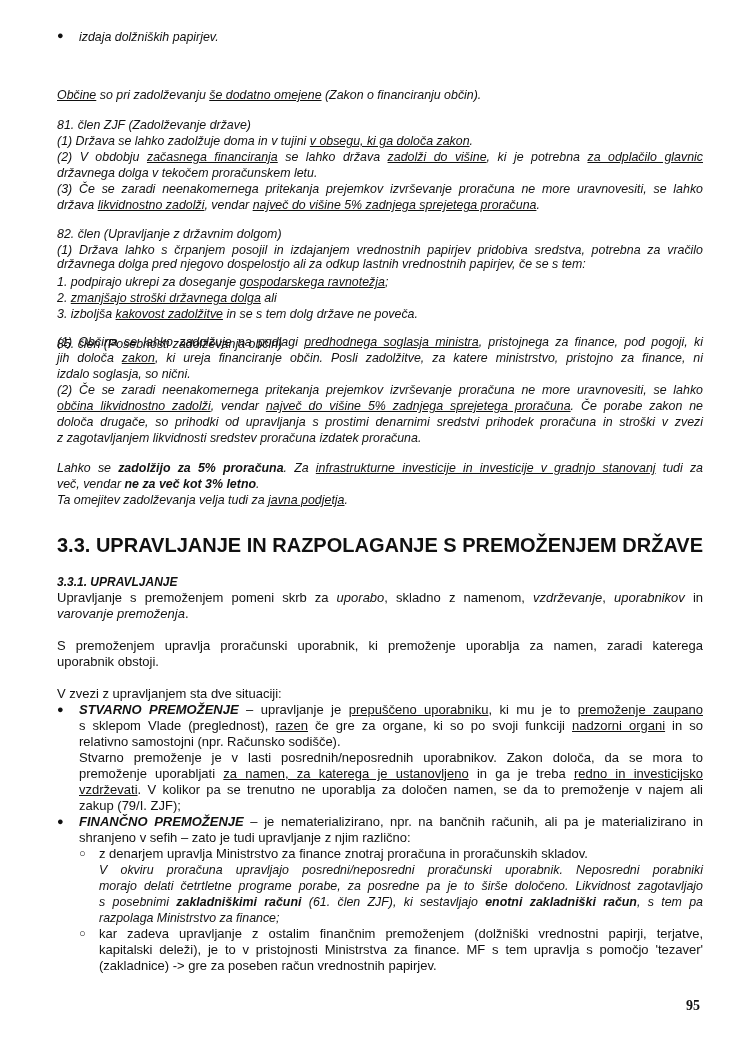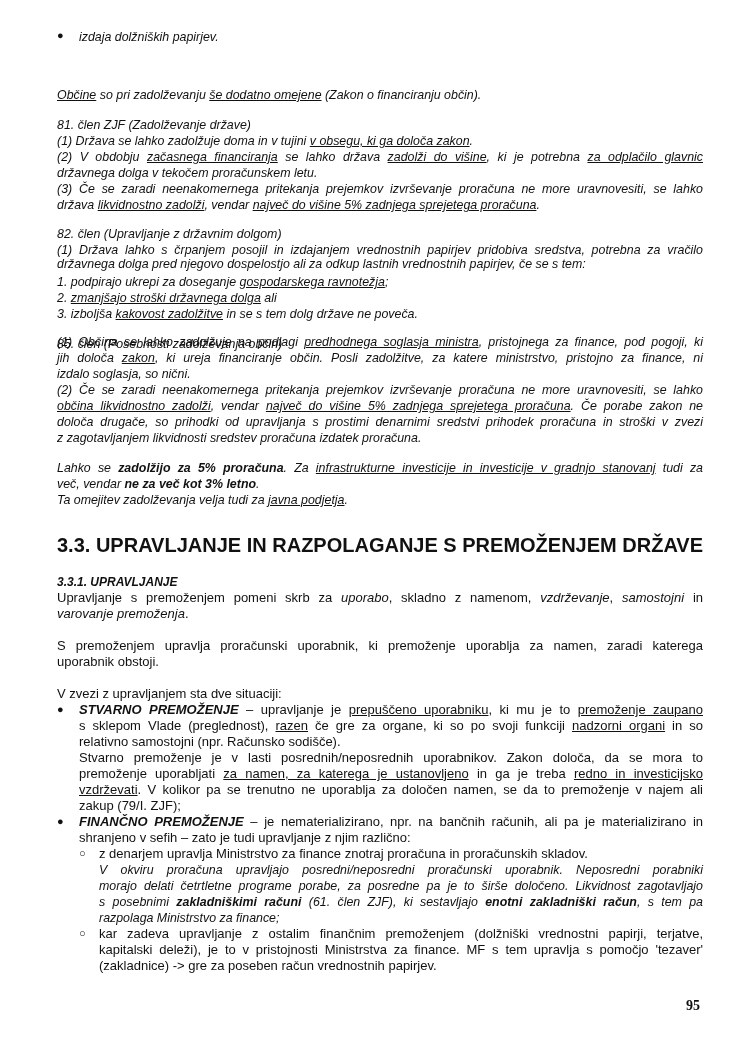--- a/index.html
+++ b/index.html
@@ -50,21 +50,21 @@
   <div class="line small it just" style="top:414px">določa drugače, so prihodki od upravljanja s prostimi denarnimi sredstvi prihodek proračuna in stroški v zvezi</div>
   <div class="line small it" style="top:430px">z zagotavljanjem likvidnosti sredstev proračuna izdatek proračuna.</div>
 
   <div class="line small it just" style="top:460px"><span>Lahko se </span><b>zadolžijo za 5% proračuna</b><span>. Za </span><u>infrastrukturne investicije in investicije v gradnjo stanovanj</u><span> tudi za</span></div>
   <div class="line small it" style="top:476px"><span>več, vendar </span><b>ne za več kot 3% letno</b><span>.</span></div>
   <div class="line small it" style="top:492px"><span>Ta omejitev zadolževanja velja tudi za </span><u>javna podjetja</u><span>.</span></div>
 
   <div class="line h2" style="top:537px">3.3. UPRAVLJANJE IN RAZPOLAGANJE S PREMOŽENJEM DRŽAVE</div>
 
   <div class="line h3" style="top:574px">3.3.1. UPRAVLJANJE</div>
-  <div class="line just" style="top:590px"><span>Upravljanje s premoženjem pomeni skrb za </span><i>uporabo</i><span>, skladno z namenom, </span><i>vzdrževanje</i><span>, </span><i>samostojni</i><span> in</span></div>
+  <div class="line just" style="top:590px"><span>Upravljanje s premoženjem pomeni skrb za </span><i>uporabo</i><span>, skladno z namenom, </span><i>vzdrževanje</i><span>, </span><i>uporabnikov</i><span> in</span></div>
   <div class="line" style="top:606px"><i>varovanje premoženja</i><span>.</span></div>
 
   <div class="line just" style="top:638px">S premoženjem upravlja proračunski uporabnik, ki premoženje uporablja za namen, zaradi katerega</div>
   <div class="line" style="top:654px">uporabnik obstoji.</div>
 
   <div class="line" style="top:686px">V zvezi z upravljanjem sta dve situaciji:</div>
 
   <span class="bullet" style="top:703px">●</span>
   <div style="position:absolute;left:22px;top:0;width:624px">
     <div class="line just" style="top:702px;width:624px"><b class="it">STVARNO PREMOŽENJE</b><span> – upravljanje je </span><u>prepuščeno uporabniku</u><span>, ki mu je to </span><u>premoženje zaupano</u></div>

